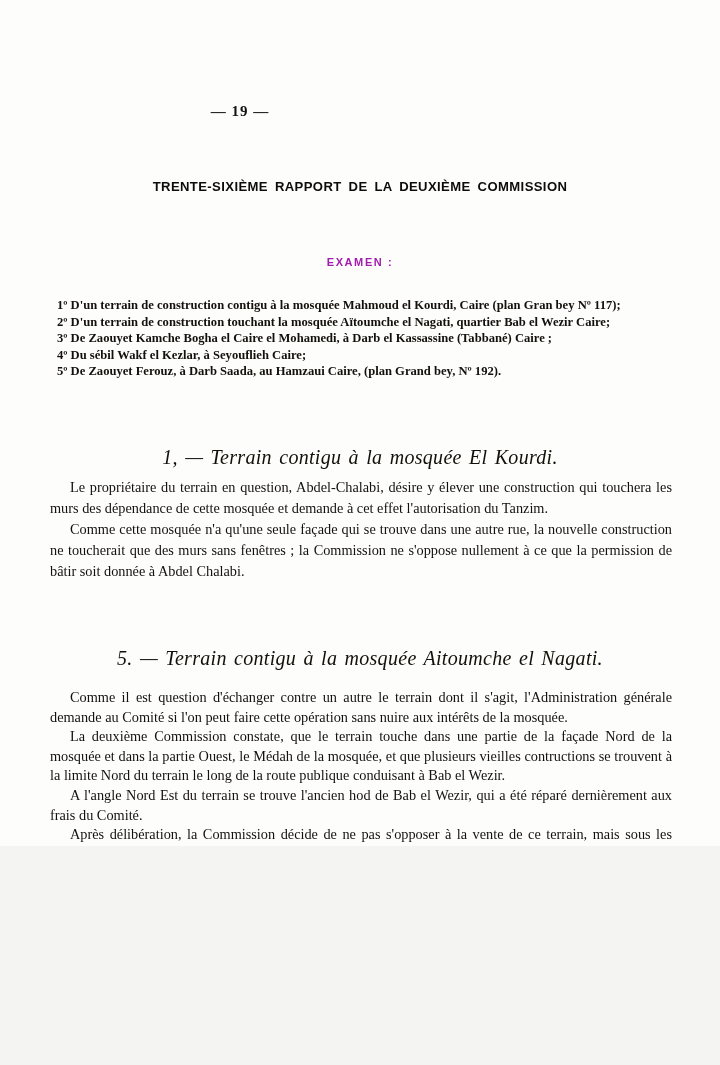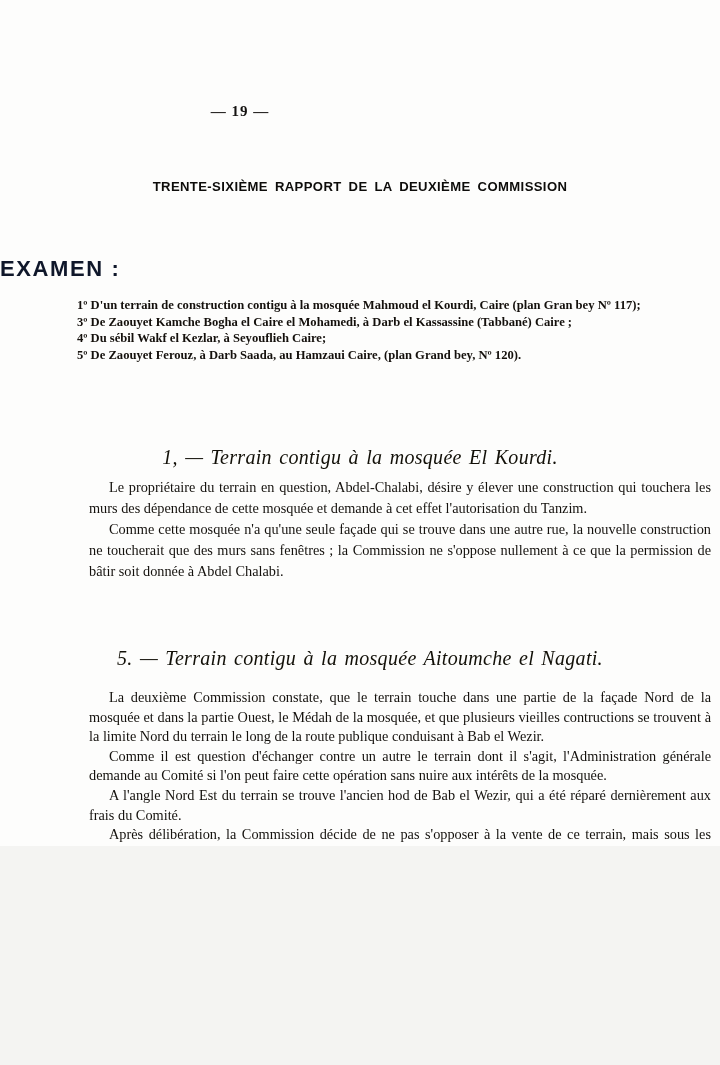--- a/index.html
+++ b/index.html
@@ -27,56 +27,55 @@
     font-family: "Liberation Sans", sans-serif;
     font-weight: 700;
     font-size: 13.5px;
     letter-spacing: 0.4px;
     word-spacing: 3px;
     transform: scaleX(0.97);
     color: #0d0c0a;
   }
   .examen-heading {
     position: absolute; top: 256px; left: 0; width: 720px;
+    text-align: center;
     font-family: "Liberation Sans", sans-serif;
     font-weight: 800;
-    font-size: 22px;
+    font-size: 11px;
     letter-spacing: 1.6px;
-    color: #0f172a;
+    color: #a21caf;
   }
   .examen-list {
     position: absolute; top: 297px; left: 57px; width: 613px;
     font-size: 12.6px;
     font-weight: bold;
     line-height: 16.6px;
     color: #14100c;
   }
   .examen-item {
     padding-left: 16px;
     text-indent: -16px;
     text-align: justify;
-    margin-left: 20px;
   }
   .section-heading {
     position: absolute; left: 0; width: 720px;
     text-align: center;
     font-style: italic;
     font-size: 20px;
     letter-spacing: 0.3px;
     word-spacing: 2px;
     color: #121008;
   }
   .section-heading.h1 { top: 446px; }
   .section-heading.h2 { top: 647px; }
   .body-block {
     position: absolute; left: 50px; width: 622px;
     font-size: 14.3px;
     text-align: justify;
     color: #14110d;
-    margin-left: 39px;
   }
   .body-block.b1 { top: 477px; line-height: 21px; }
   .body-block.b2 { top: 688px; line-height: 19.6px; }
   .body-block p { margin: 0; text-indent: 20px; }
   .print-mark {
     position: absolute; top: 955px; right: 88px;
     font-size: 13px; font-weight: bold;
   }
 </style>
 </head>
@@ -85,36 +84,37 @@
 <div class="page">
 
   <div class="folio-top">— 19 —</div>
 
   <div class="report-title">TRENTE-SIXIÈME RAPPORT DE LA DEUXIÈME COMMISSION</div>
 
   <div class="examen-heading">EXAMEN :</div>
 
   <div class="examen-list">
     <div class="examen-item">1º D'un terrain de construction  contigu à la mosquée Mahmoud el Kourdi, Caire (plan Gran bey Nº 117);</div>
+    <div class="examen-item">2º D'un terrain de construction touchant la mosquée Aïtoumche el Nagati, quartier Bab el Wezir Caire;</div>
     <div class="examen-item">3º De Zaouyet Kamche Bogha el Caire el Mohamedi, à Darb el Kassassine (Tabbané) Caire ;</div>
     <div class="examen-item">4º Du sébil Wakf el Kezlar, à Seyouflieh Caire;</div>
-    <div class="examen-item">5º De Zaouyet Ferouz, à Darb Saada, au Hamzaui Caire, (plan Grand bey, Nº 120).</div>
+    <div class="examen-item">5º De Zaouyet Ferouz, à Darb Saada, au Hamzaui Caire, (plan Grand bey, Nº 192).</div>
   </div>
 
   <div class="section-heading h1">1, — Terrain contigu à la mosquée El Kourdi.</div>
 
   <div class="body-block b1">
     <p>Le propriétaire du terrain en question, Abdel-Chalabi, désire y élever une construction qui touchera les murs des dépendance de cette mosquée et demande à cet effet l'autorisation du Tanzim.</p>
     <p>Comme cette mosquée n'a qu'une seule façade qui se trouve dans une autre rue, la nouvelle construction ne toucherait que des murs sans fenêtres ; la Commission ne s'oppose nullement à ce que la permission de bâtir soit donnée à Abdel Chalabi.</p>
   </div>
 
   <div class="section-heading h2">5. — Terrain contigu à la mosquée Aitoumche el Nagati.</div>
 
   <div class="body-block b2">
+    <p>Comme il est question d'échanger contre un autre le terrain dont il s'agit, l'Administration générale demande au Comité si l'on peut faire  cette opération sans nuire aux intérêts de la mosquée.</p>
     <p>La deuxième Commission constate, que le terrain touche dans une partie de la façade Nord de la mosquée et dans la partie Ouest, le Médah de la mosquée, et que plusieurs vieilles contructions se trouvent à la limite Nord du terrain le long de la route publique conduisant à Bab el Wezir.</p>
-    <p>Comme il est question d'échanger contre un autre le terrain dont il s'agit, l'Administration générale demande au Comité si l'on peut faire  cette opération sans nuire aux intérêts de la mosquée.</p>
     <p>A l'angle Nord Est du terrain se trouve l'ancien hod de Bab el Wezir, qui a été réparé dernièrement aux frais du Comité.</p>
     <p>Après délibération, la Commission décide de ne pas s'opposer à la vente de ce terrain, mais sous les conditions suivantes :</p>
   </div>
 
   <div class="print-mark">9</div>
 
 </div>
 
 </body></html>

